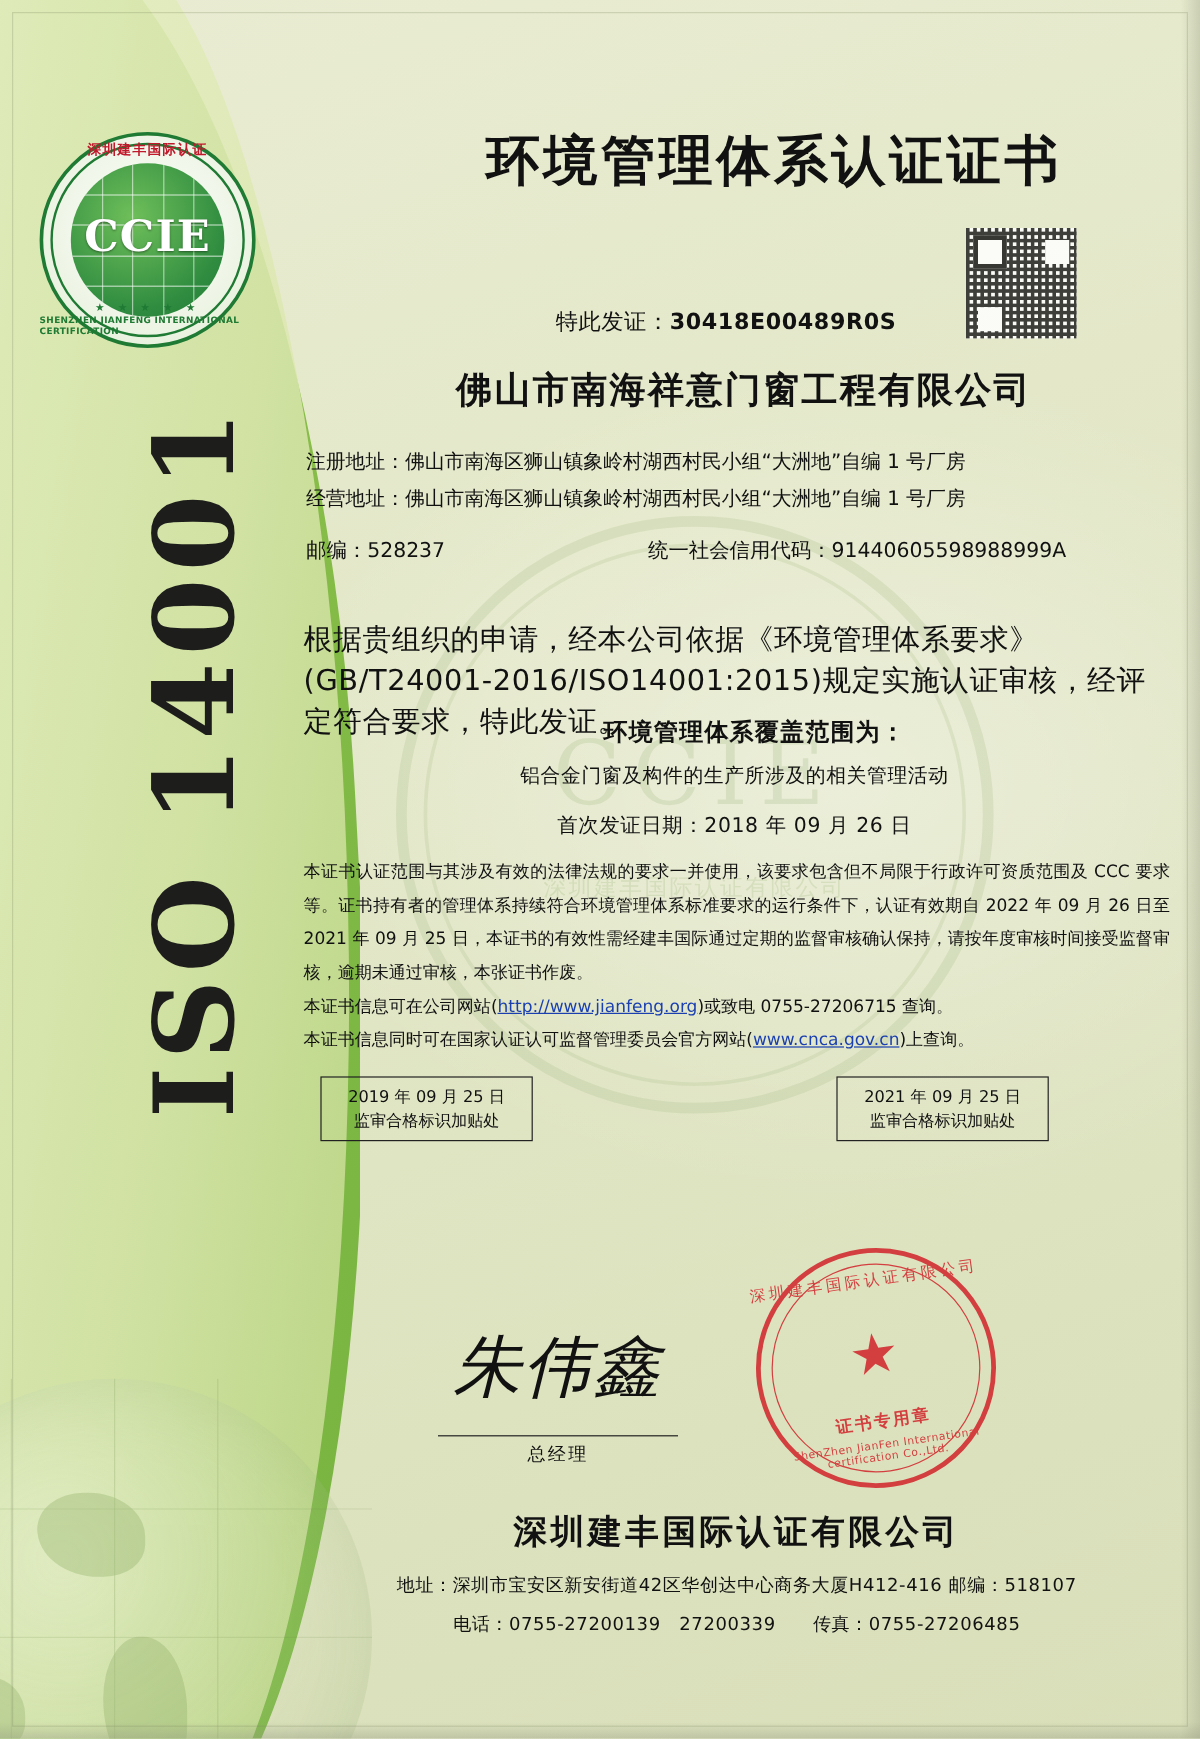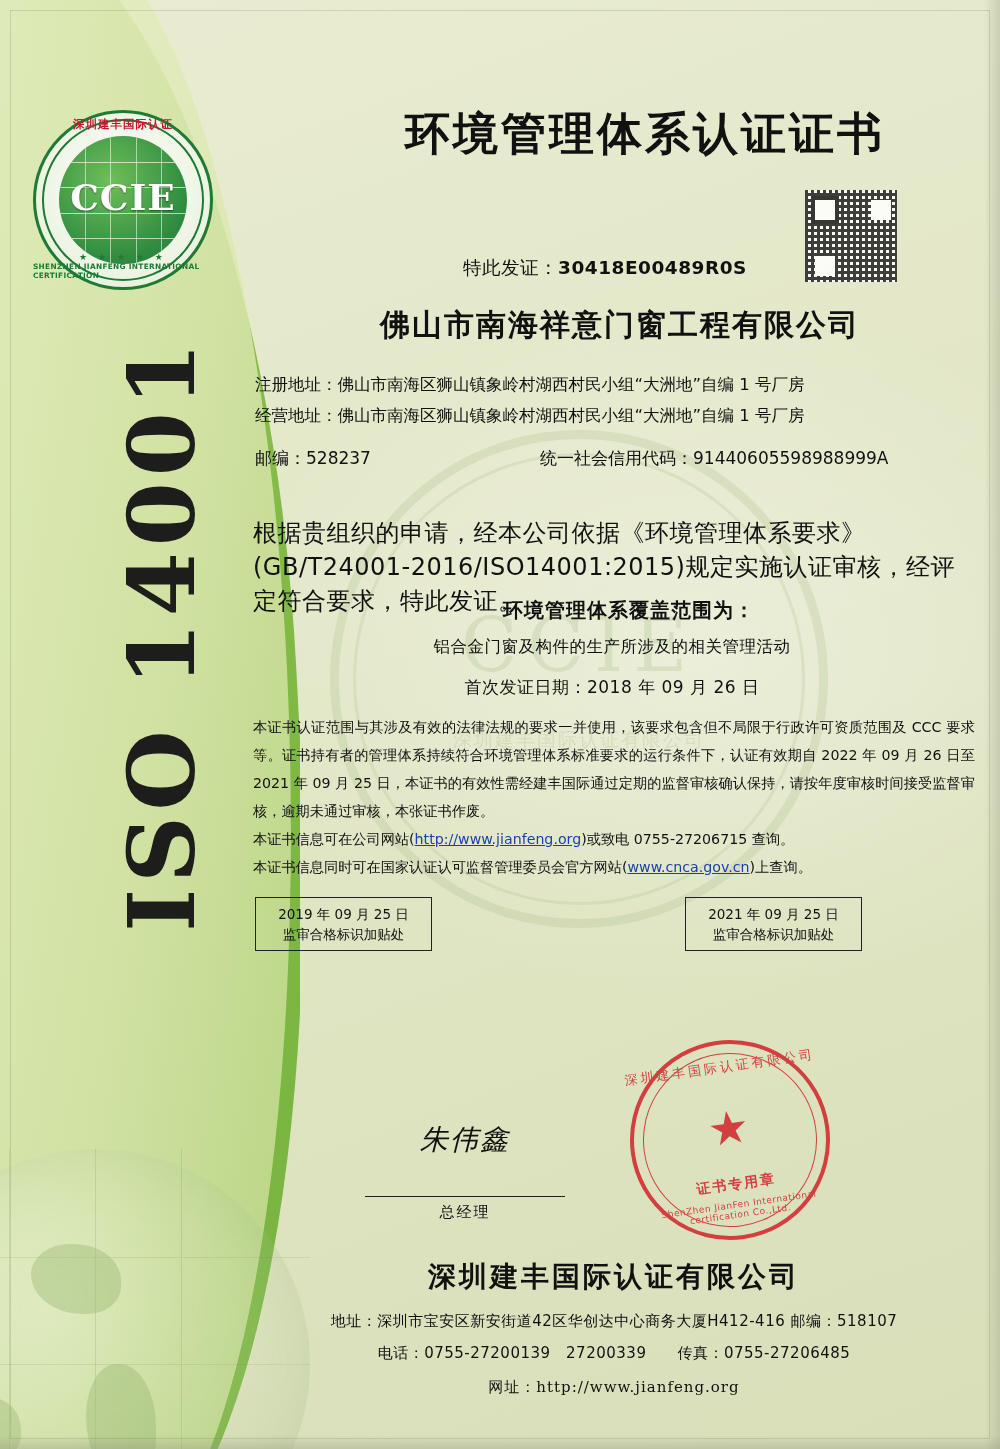--- a/index.html
+++ b/index.html
@@ -189,20 +189,21 @@
     position:absolute;left:8px;top:713px;width:722px;
     font-size:14.2px;line-height:28px;color:#111;text-align:justify;
   }
   .fine a{color:#111;text-decoration:underline;}
   .fine .blue{color:#1a3fb0;text-decoration:underline;}
   .stamp-box{
     position:absolute;width:175px;height:52px;border:1px solid #222;
     font-size:13.5px;color:#111;text-align:center;
     display:flex;flex-direction:column;justify-content:center;gap:4px;
     line-height:16px;
+    margin-left:12px;
   }
   .stamp-box.b1{left:10px;top:897px;}
   .stamp-box.b2{left:440px;top:897px;}
   
   .seal{
     position:absolute;left:385px;top:1040px;width:192px;height:192px;border-radius:50%;
     border:4px solid #d2232a;opacity:.85;
     transform:rotate(-8deg);
   }
   .seal .ring-in{position:absolute;inset:9px;border-radius:50%;border:1.5px solid #d2232a;}
@@ -218,21 +219,21 @@
     position:absolute;left:0;bottom:42px;width:100%;text-align:center;
     font-size:14px;color:#d2232a;letter-spacing:2px;font-weight:700;
   }
   .seal .seal-en{
     position:absolute;left:0;bottom:16px;width:100%;text-align:center;
     font-size:9px;color:#d2232a;letter-spacing:.5px;
   }
   .signature{
     position:absolute;left:105px;top:1105px;width:230px;height:70px;
     font-family:"DejaVu Serif","Liberation Serif",serif;
-    font-size:28px;color:#111;font-style:italic;
+    font-size:56px;color:#111;font-style:italic;
     text-align:center;line-height:70px;letter-spacing:2px;
   }
   .sign-line{
     position:absolute;left:120px;top:1196px;width:200px;border-top:1px solid #222;
   }
   .sign-label{
     position:absolute;left:120px;top:1203px;width:200px;text-align:center;
     font-size:15px;color:#111;letter-spacing:2px;
   }
   .org-name{
@@ -362,20 +363,19 @@
       <div class="seal-en">ShenZhen JianFen International certification Co.,Ltd.</div>
     </div>
 
     <div class="signature">朱伟鑫</div>
     <div class="sign-line"></div>
     <div class="sign-label">总经理</div>
 
     <div class="org-name">深圳建丰国际认证有限公司</div>
     <div class="org-line org-addr">地址：深圳市宝安区新安街道42区华创达中心商务大厦H412-416    邮编：518107</div>
     <div class="org-line org-tel">电话：0755-27200139　27200339　　传真：0755-27206485</div>
-    <div class="org-line org-web">网址：http://www.jianfeng.org</div>
 
   </div>
 
   <div class="outer-frame"></div>
   <div class="edge"></div>
   <div class="edge-b"></div>
 </div>
 
 </body></html>

